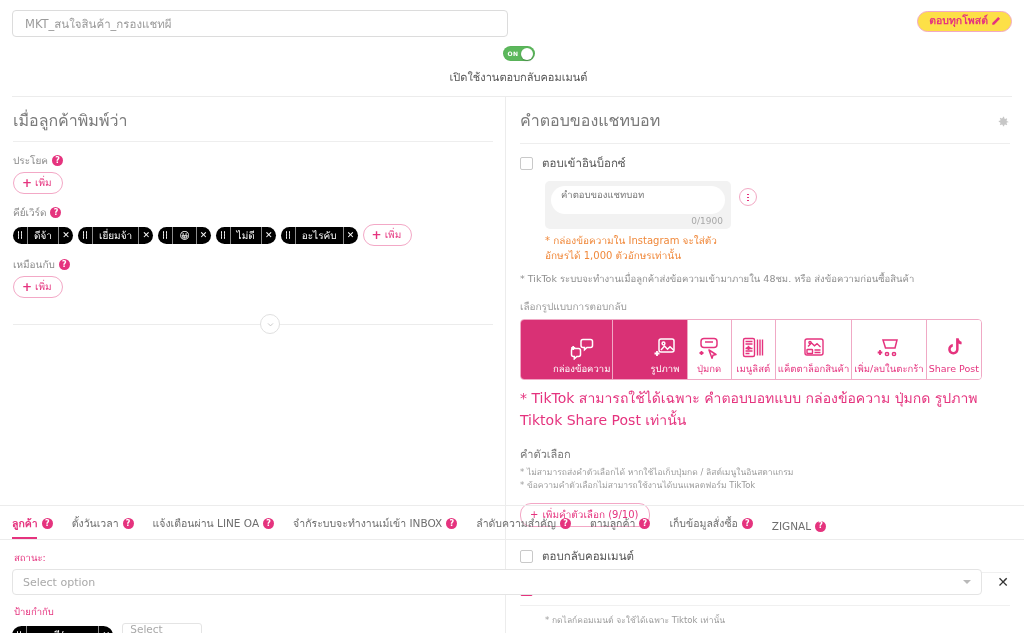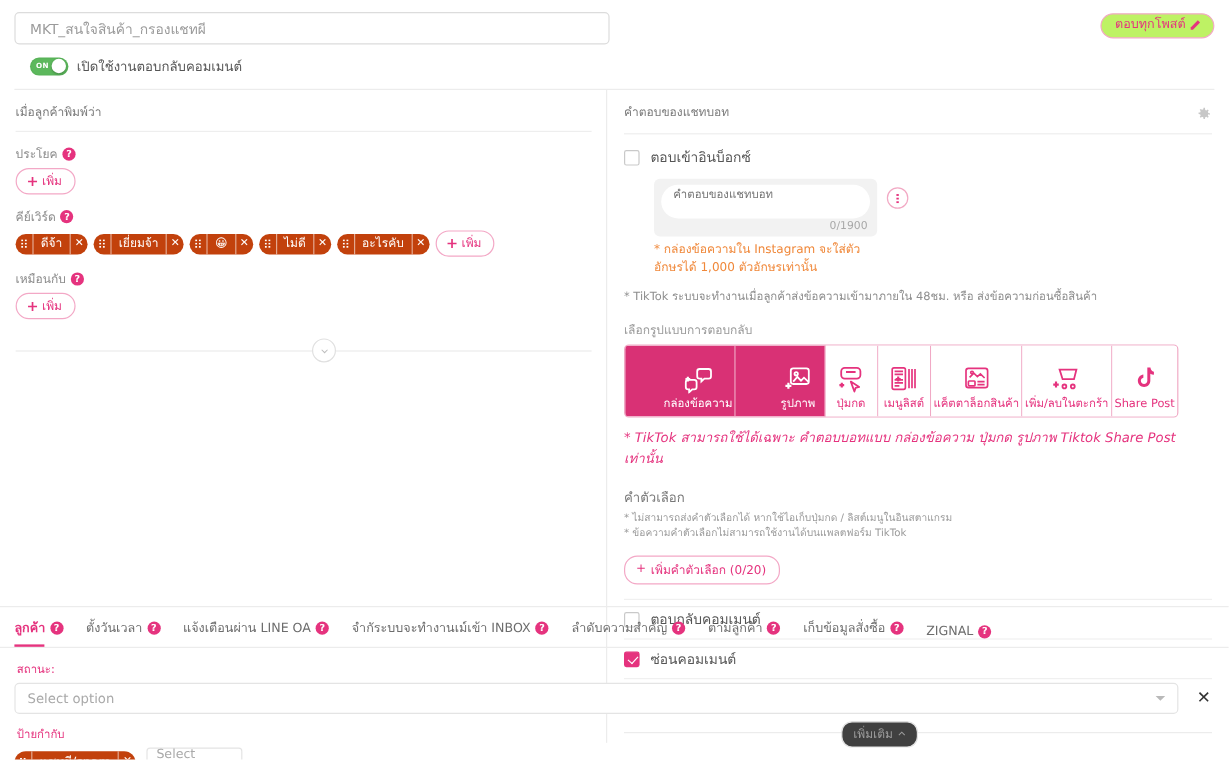--- a/index.html
+++ b/index.html
@@ -22,29 +22,30 @@
     border:1px solid #dcdcdc; border-radius:4px;
     background:#fff; color:#9b9b9b;
     font-size:11.5px; padding:0 12px; line-height:25px;
     font-family:inherit;
     display:block;
   }
   .name-input::placeholder { color:#9b9b9b; }
   .reply-all-btn {
     position:absolute; right:12px; top:11px;
     border:1px solid #f2a9c4; border-radius:13px;
-    background:#bef264; color:#e5337e;
+    background:#fde047; color:#e5337e;
     font-size:10.5px; padding:3px 10px 4px 11px;
     display:flex; align-items:center; gap:3px;
     cursor:pointer; font-family:inherit;
     line-height:1.1;
+    font-weight:bold;
   }
   .pencil-ico { display:inline-block; width:10px; height:10px; }
 
-  .toggle-row { display:flex; align-items:center; gap:7px; margin:9px 0 0 13px; }
+  .toggle-row { display:flex; align-items:center; gap:7px; margin:9px 0 0 13px;flex-direction:column; }
   .switch {
     width:32px; height:15px; border-radius:8px; background:#5cb85c;
     position:relative; display:flex; align-items:center; cursor:pointer;
     box-shadow:inset 0 0 0 1px rgba(0,0,0,.03);
   }
   .switch .on-text {
     color:#fff; font-size:6px; font-weight:bold; letter-spacing:.3px;
     position:absolute; left:5px; top:4px;
   }
   .switch .knob {
@@ -55,42 +56,42 @@
   .toggle-label { font-size:11px; color:#555; }
 
   .hr-full { border:0; border-top:1px solid #ececec; margin:10px 0 0 0; }
 
   
   .cols { display:flex; }
   .col-left { width:505px; padding:11px 12px 0 13px; position:relative; }
   .col-div { width:1px; background:#ececec; align-self:stretch; }
   .col-right { width:518px; padding:11px 14px 0 14px; position:relative; }
 
-  .sec-title { font-size:10px; color:#7a7a7a; margin-bottom:2px; }
+  .sec-title { font-size:16px; color:#7a7a7a; margin-bottom:2px; }
   .sec-head-row { display:flex; align-items:center; justify-content:space-between; }
   .gear { width:14px; height:14px; cursor:pointer; opacity:.55; }
   .thin-rule { border:0; border-top:1px solid #eeeeee; margin:8px 0 10px 0; }
 
   .field-label { font-size:10px; color:#8a8a8a; display:flex; align-items:center; gap:4px; margin:11px 0 4px 0; }
   .help-dot {
     width:11px; height:11px; border-radius:50%; background:#e5337e; color:#fff;
     font-size:8px; font-weight:bold; display:inline-flex; align-items:center;
     justify-content:center; cursor:pointer; line-height:1;
   }
   .add-btn {
     border:1px solid #f3a8c6; border-radius:11px; background:#fff; color:#e5337e;
     font-size:10px; padding:2px 10px 3px 8px; display:inline-flex; align-items:center;
     gap:3px; cursor:pointer; font-family:inherit;
   }
   .add-btn .plus { font-size:12px; font-weight:bold; line-height:1; }
 
   .chips { display:flex; flex-wrap:wrap; align-items:center; gap:5px; }
   .chip {
     display:inline-flex; align-items:flex-end; height:17px;
-    background:#c2410c; border-radius:9px; overflow:hidden; color:#fff;
+    background:#000000; border-radius:9px; overflow:hidden; color:#fff;
     font-size:10px; cursor:pointer;
   }
   .chip .grip {
     width:15px; display:flex; align-items:center; justify-content:center;
     border-right:1px solid rgba(255,255,255,.55); height:100%; cursor:grab;
   }
   .chip .grip i {
     display:block; width:6px; height:8px;
     background-image:radial-gradient(circle, #fff 44%, transparent 46%);
     background-size:3px 2.7px;
@@ -137,21 +138,21 @@
     justify-content:center; cursor:pointer; margin-top:7px; flex:none;
   }
   .dots-btn i {
     display:block; width:2px; height:9px;
     background-image:radial-gradient(circle, #e5337e 46%, transparent 48%);
     background-size:2px 3px;
   }
 
   .warn-orange { color:#f0883a; font-size:10px; line-height:1.45; margin:5px 0 0 25px; width:190px; }
   .note-gray { color:#8e8e8e; font-size:9.5px; margin:8px 0 0 0; }
-  .note-pink { color:#e5337e; font-size:11px; margin:7px 0 0 0;font-style:italic; }
+  .note-pink { color:#e5337e; font-size:14px; margin:7px 0 0 0; }
 
   .pick-label { font-size:10px; color:#9a9a9a; margin:13px 0 5px 0; }
   .tiles { display:flex; border:1px solid #f0a9c5; border-radius:4px; overflow:hidden; width:462px; }
   .tile {
     flex:1; border-right:1px solid #f0a9c5; background:#fff; color:#e5337e;
     display:flex; flex-direction:column; align-items:center; justify-content:flex-end;
     padding:8px 2px 6px 2px; height:59px; cursor:pointer; gap:4px;
   }
   .tile:last-child { border-right:0; }
   .tile.sel { background:#d93175; color:#fff;padding-left:32px; }
@@ -436,21 +437,21 @@
           </div>
         </div>
       <div class="note-pink">* TikTok สามารถใช้ได้เฉพาะ คำตอบบอทแบบ กล่องข้อความ ปุ่มกด รูปภาพ Tiktok Share Post เท่านั้น</div>
 
       <div class="opt-title">คำตัวเลือก</div>
       <div class="opt-note">* ไม่สามารถส่งคำตัวเลือกได้ หากใช้ไอเก็บปุ่มกด / ลิสต์เมนูในอินสตาแกรม</div>
       <div class="opt-note">* ข้อความคำตัวเลือกไม่สามารถใช้งานได้บนแพลตฟอร์ม TikTok</div>
 
       <div class="addopt-btn">
         <span class="plus">+</span>
-        <span>เพิ่มคำตัวเลือก (0/20)</span>
+        <span>เพิ่มคำตัวเลือก (9/10)</span>
       </div>
 
       <div id="option-checkboxes">
           <hr class="cbline" style="margin-top: 12px;">
           <div class="cbrow">
             <div class="cbox"></div>
             <span class="cb-label">ตอบกลับคอมเมนต์</span>
           </div>
           <hr class="cbline">
           <div class="cbrow">

